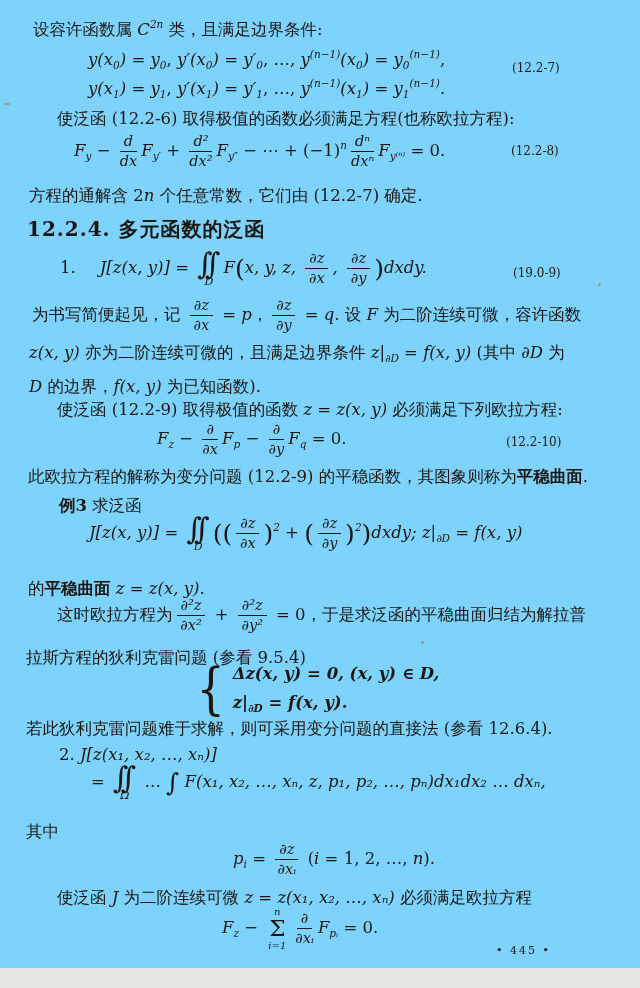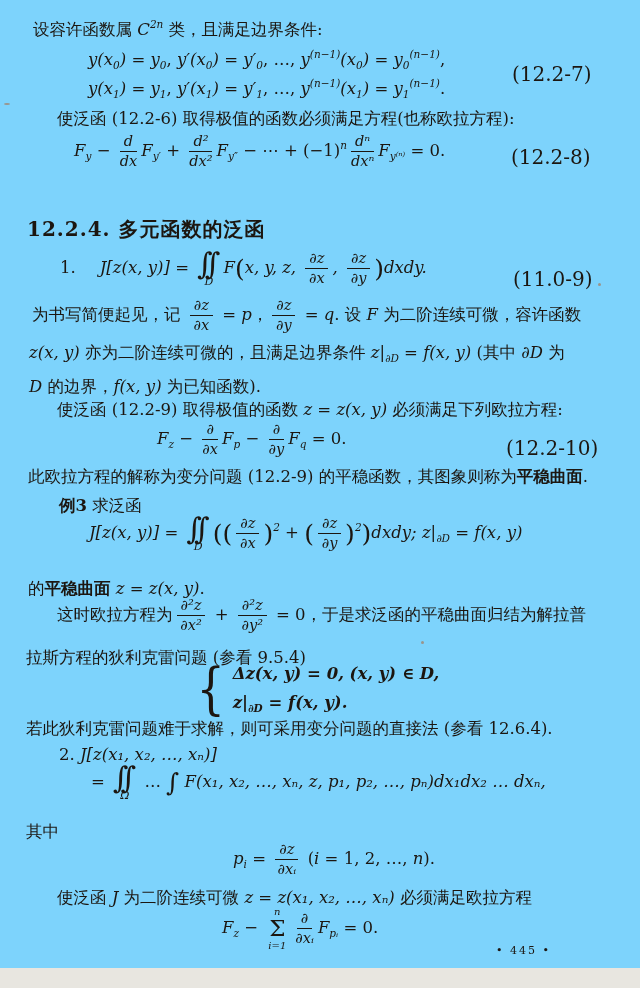--- a/index.html
+++ b/index.html
@@ -37,21 +37,21 @@
   .isym{font-size:30px;letter-spacing:-8px;padding-right:8px;}
   .ilim{font-size:11px;font-style:italic;margin-top:-3px;}
   .sum{
     display:inline-flex;flex-direction:column;align-items:center;
     vertical-align:middle;margin:0 5px;line-height:1;font-style:normal;
   }
   .ssym{font-size:23px;}
   .slim{font-size:10px;font-style:italic;line-height:1.1;}
   .bigp{font-size:25px;font-style:normal;vertical-align:middle;line-height:1;}
   .heading{font-size:20px;font-weight:700;letter-spacing:1px;}
-  .eqnum{font-size:20px;font-style:normal;}
+  .eqnum{font-size:12px;font-style:normal;}
   .itemlabel{margin-right:24px;font-style:normal;}
   .brace{
     display:inline-block;font-size:56px;font-weight:400;
     vertical-align:middle;font-style:normal;line-height:1;
     transform:scaleX(.8);
   }
   .syslines{
     display:inline-flex;flex-direction:column;vertical-align:middle;
     margin-left:4px;gap:5px;
   }
@@ -77,36 +77,37 @@
         <span class="fd">dx</span>
       </span><span class="mi">F</span><span class="msub">y′</span><span class="mr"> + </span><span class="frac">
         <span class="fn">d²</span>
         <span class="fd">dx²</span>
       </span><span class="mi">F</span><span class="msub">y″</span><span class="mr"> − ⋯ + (−1)</span><span class="msup">n</span><span class="frac">
         <span class="fn">dⁿ</span>
         <span class="fd">dxⁿ</span>
       </span><span class="mi">F</span><span class="msub">y⁽ⁿ⁾</span><span class="mr"> = 0.</span></div>
   <div class="blk eqnum" style="left:511px;top:143px">(12.2-8)</div>
 
+  <div class="blk cn" style="left:29px;top:184px"><span class="mr">方程的通解含 2</span><span class="mi">n</span><span class="mr"> 个任意常数，它们由 (12.2-7) 确定.</span></div>
 
   <div class="blk heading" style="left:27px;top:215px">12.2.4. 多元函数的泛函</div>
 
   <div class="blk" style="left:60px;top:249px">
     <span class="itemlabel">1.</span><span><span class="mi">J[z(x, y)] = </span><span class="intg">
           <span class="isym">∫∫</span>
           <span class="ilim">D</span>
         </span><span class="mi">F</span><span class="bigp">(</span><span class="mi">x, y, z, </span><span class="frac">
           <span class="fn">∂z</span>
           <span class="fd">∂x</span>
         </span><span class="mi">, </span><span class="frac">
           <span class="fn">∂z</span>
           <span class="fd">∂y</span>
         </span><span class="bigp">)</span><span class="mi">dxdy.</span></span>
   </div>
-  <div class="blk eqnum" style="left:513px;top:265px">(11.0-9)</div>
+  <div class="blk eqnum" style="left:513px;top:265px">(19.0-9)</div>
 
   <div class="blk cn" style="left:32px;top:297px"><span class="mr">为书写简便起见，记 </span><span class="frac">
         <span class="fn">∂z</span>
         <span class="fd">∂x</span>
       </span><span class="mr"> = </span><span class="mi">p</span><span class="mr">，</span><span class="frac">
         <span class="fn">∂z</span>
         <span class="fd">∂y</span>
       </span><span class="mr"> = </span><span class="mi">q</span><span class="mr">.  设 </span><span class="mi">F</span><span class="mr"> 为二阶连续可微，容许函数</span></div>
   <div class="blk cn" style="left:29px;top:341px"><span class="mi">z(x, y)</span><span class="mr"> 亦为二阶连续可微的，且满足边界条件 </span><span class="mi">z|</span><span class="msub">∂D</span><span class="mr"> = </span><span class="mi">f(x, y)</span><span class="mr"> (其中 </span><span class="mi">∂D</span><span class="mr"> 为</span></div>
   <div class="blk cn" style="left:29px;top:375px"><span class="mi">D</span><span class="mr"> 的边界，</span><span class="mi">f(x, y)</span><span class="mr"> 为已知函数).</span></div>

